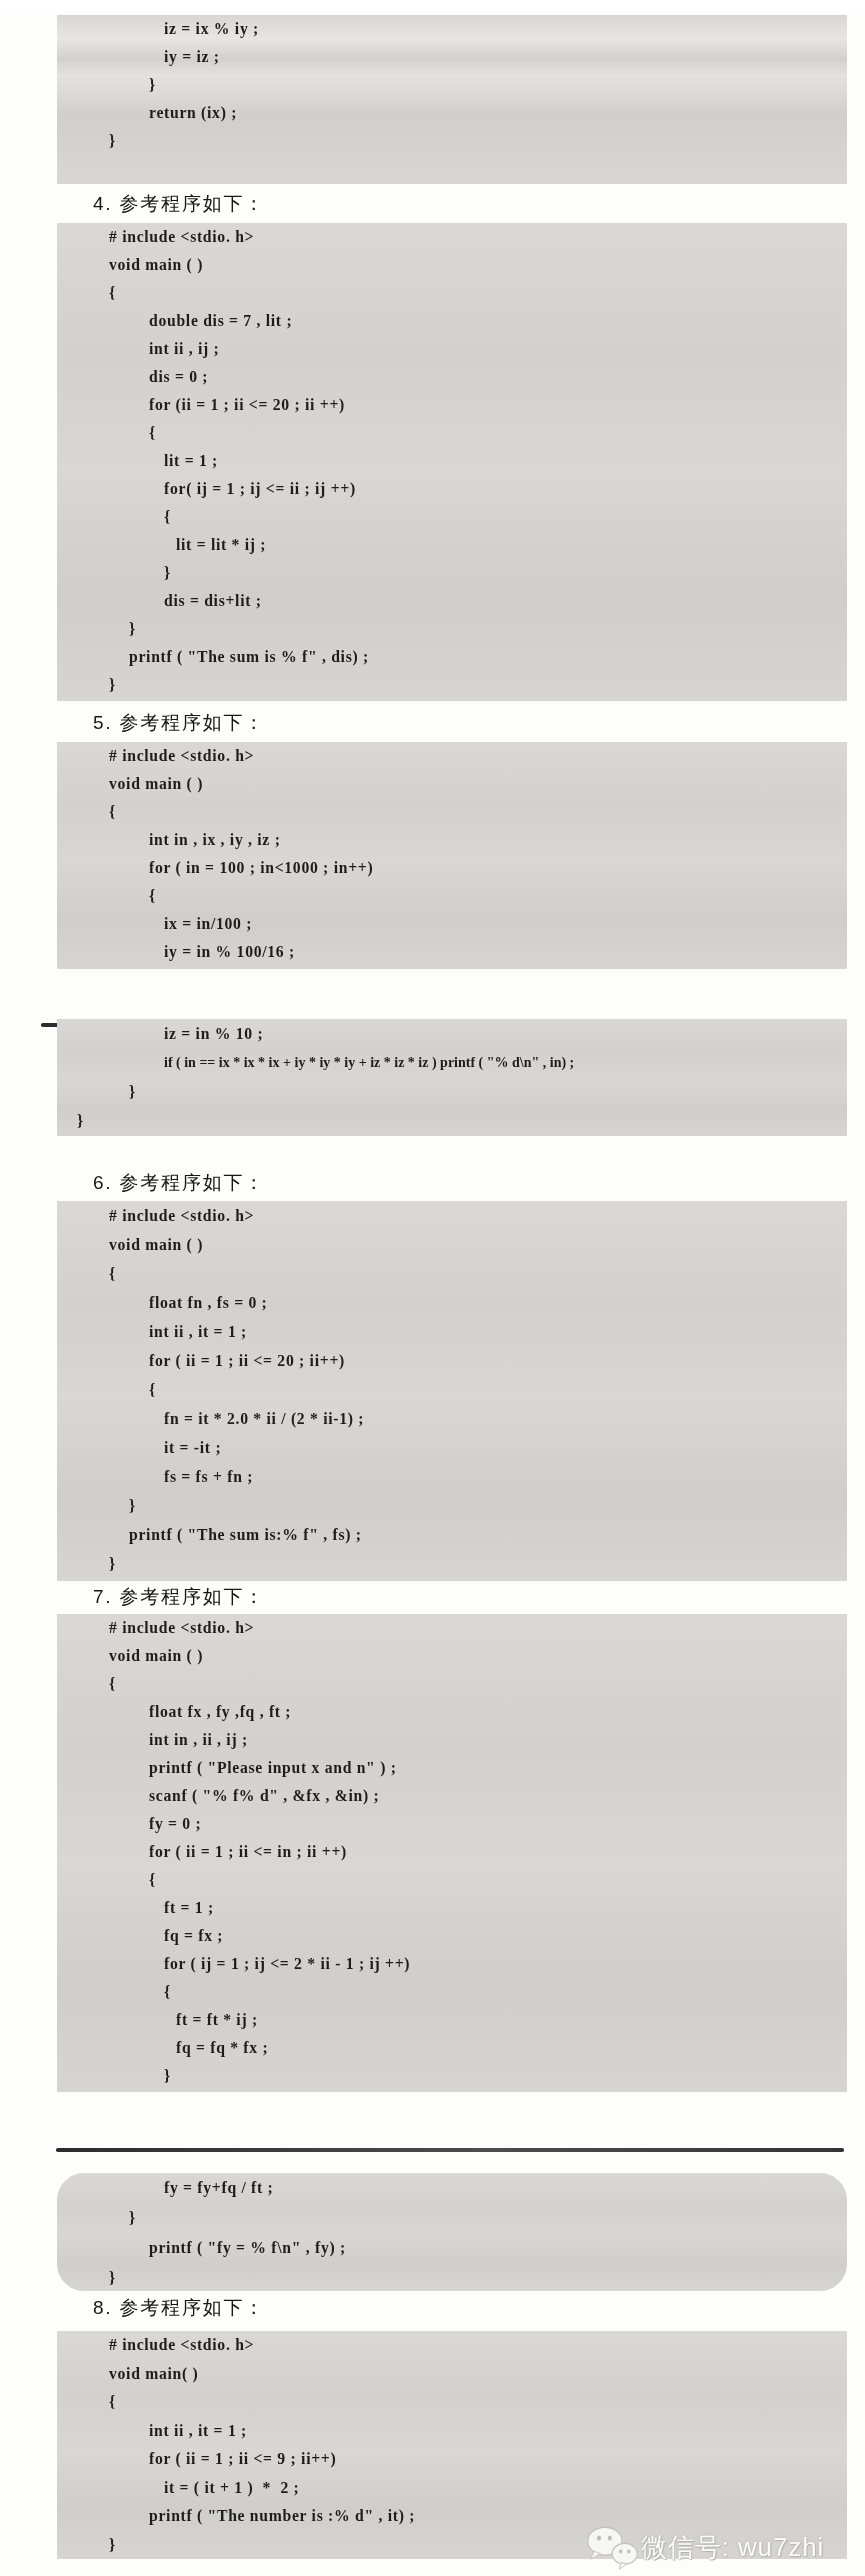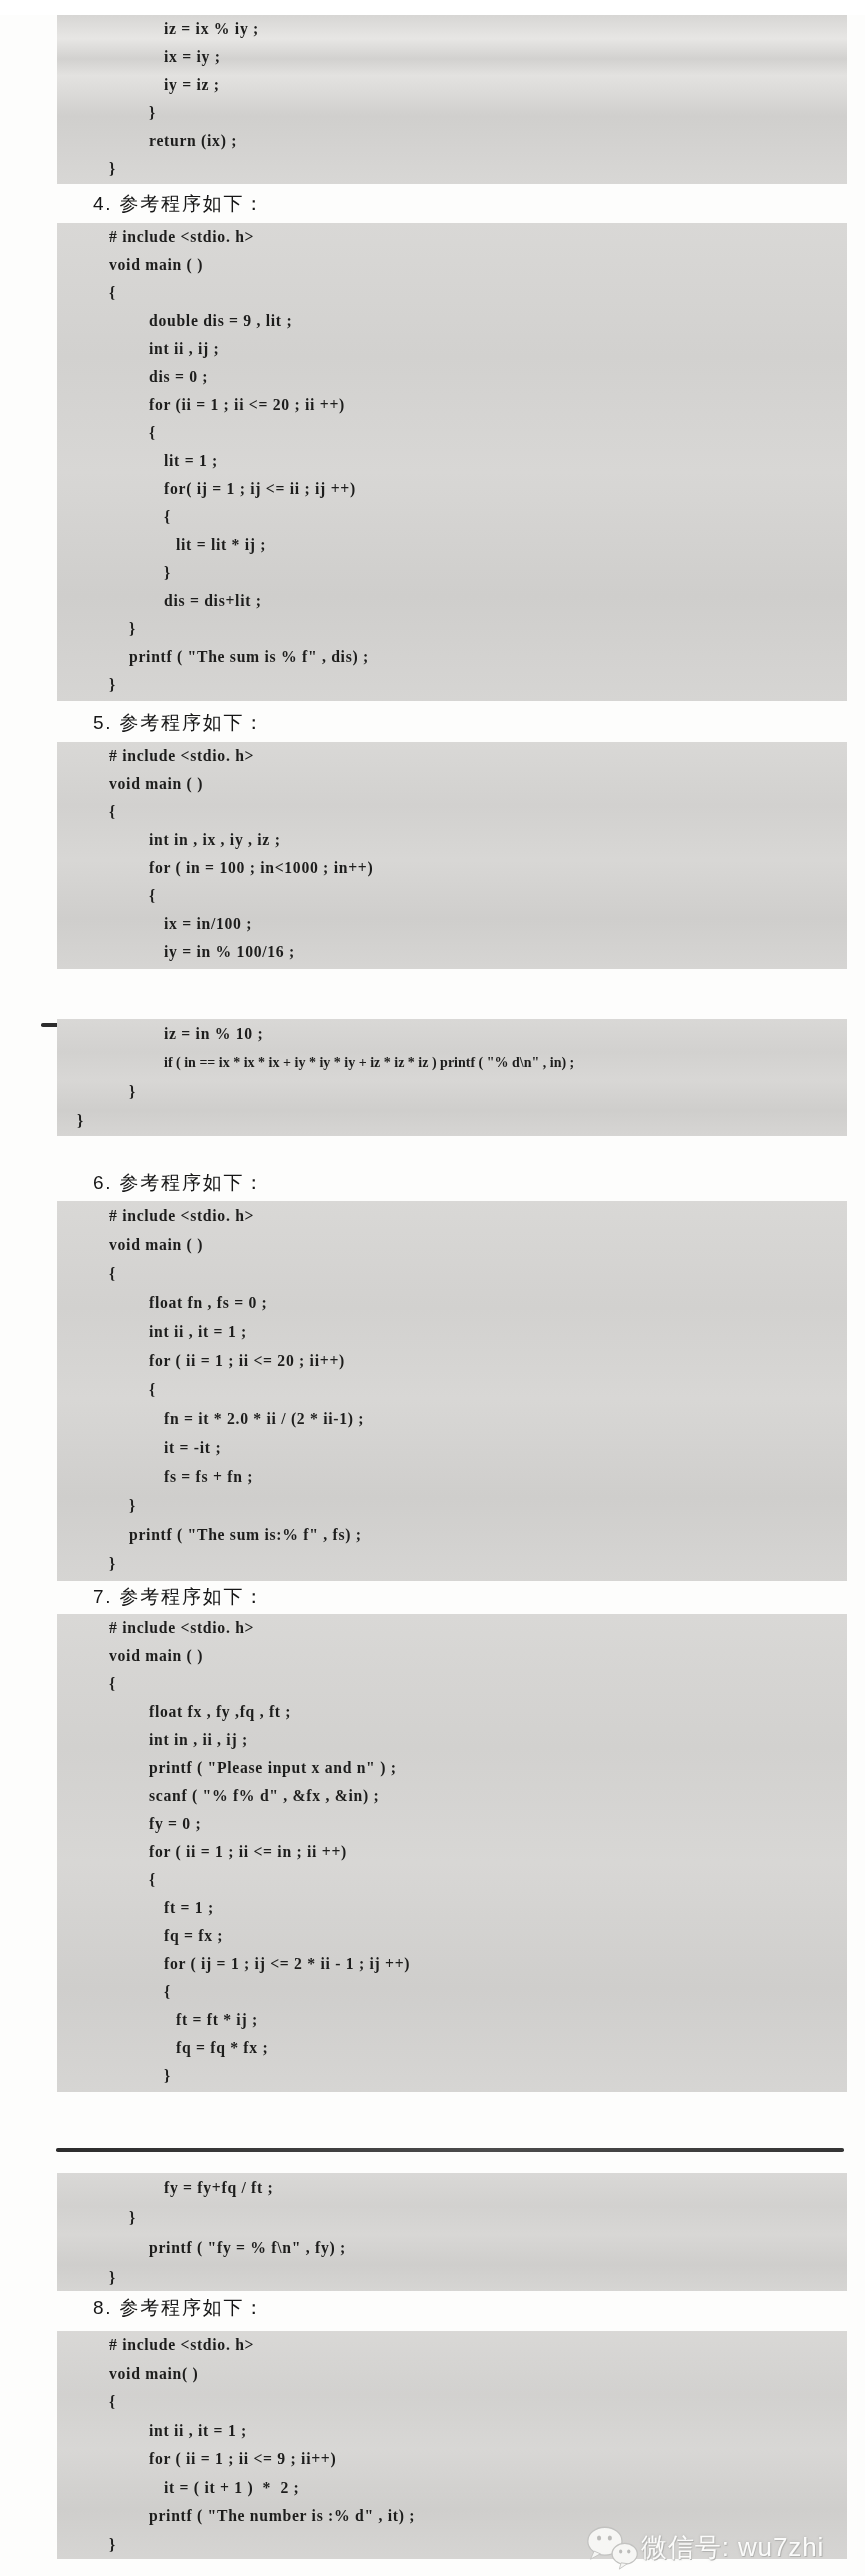--- a/index.html
+++ b/index.html
@@ -17,21 +17,21 @@
     background:linear-gradient(180deg,#d9d8d6 0%,#d2d1cf 28%,#d8d7d5 52%,#cfcecc 78%,#d6d5d3 100%);
     box-sizing:border-box;
   }
   .block.b1{background:linear-gradient(180deg,#d7d6d4 0%,#e7e6e4 14%,#d2d1cf 26%,#e3e2e0 36%,#d0cfcd 60%,#d8d7d5 100%);}
   .b1{top:0;height:169px;--lh:28px;}
   .b2{top:208px;height:478px;--lh:28px;}
   .b3{top:727px;height:227px;--lh:28px;}
   .b4{top:1004px;height:117px;--lh:29px;}
   .b5{top:1186px;height:380px;--lh:29px;}
   .b6{top:1599px;height:478px;--lh:28px;}
-  .b7{top:2158px;height:118px;--lh:30px;}
+  .b7{top:2158px;height:118px;border-radius:27px;--lh:30px;}
   .b8{top:2316px;height:228px;--lh:28.5px;}
   .code-line{
     height:var(--lh);
     display:flex;align-items:center;
     font-size:15.7px;font-weight:700;color:#1d1d1c;
     letter-spacing:0.7px;white-space:pre;
   }
   .code-line.tight{letter-spacing:0;font-size:14px;}
   .ind0{padding-left:52px;}
   .ind1{padding-left:72px;}
@@ -94,33 +94,32 @@
       <span class="ghost" style="left: 581px; top: 1446px; font-size: 14.4px;">lit = lit * ij ;</span>
       <span class="ghost" style="left: 610px; top: 1482px; font-size: 14.4px;">dis = dis + lit ;</span>
       <span class="ghost" style="left: 554px; top: 1518px; font-size: 14.4px;">printf ( "The sum</span>
       <span class="ghost" style="left: 758px; top: 1694px; font-size: 14.4px;">it = -it ;</span>
       <span class="ghost" style="left: 752px; top: 1940px; font-size: 14.4px;">fs = fs + fn ;</span>
       <span class="ghost" style="left: 754px; top: 2351px; font-size: 14.4px;">ix = in/100 ;</span>
     </div>
 
   <section class="block b1">
       <div class="code-line ind3">iz = ix % iy ;</div>
-      <div class="code-line ind3">ix = iy ;</div>
       <div class="code-line ind3">iy = iz ;</div>
       <div class="code-line ind2">}</div>
       <div class="code-line ind2">return (ix) ;</div>
       <div class="code-line ind0">}</div>
     </section>
 
   <h2 class="heading h4">4. 参考程序如下：</h2>
   <section class="block b2">
       <div class="code-line ind0"># include &lt;stdio. h&gt;</div>
       <div class="code-line ind0">void main ( )</div>
       <div class="code-line ind0">{</div>
-      <div class="code-line ind2">double dis = 9 , lit ;</div>
+      <div class="code-line ind2">double dis = 7 , lit ;</div>
       <div class="code-line ind2">int ii , ij ;</div>
       <div class="code-line ind2">dis = 0 ;</div>
       <div class="code-line ind2">for (ii = 1 ; ii &lt;= 20 ; ii ++)</div>
       <div class="code-line ind2">{</div>
       <div class="code-line ind3">lit = 1 ;</div>
       <div class="code-line ind3">for( ij = 1 ; ij &lt;= ii ; ij ++)</div>
       <div class="code-line ind3">{</div>
       <div class="code-line ind4">lit = lit * ij ;</div>
       <div class="code-line ind3">}</div>
       <div class="code-line ind3">dis = dis+lit ;</div>

